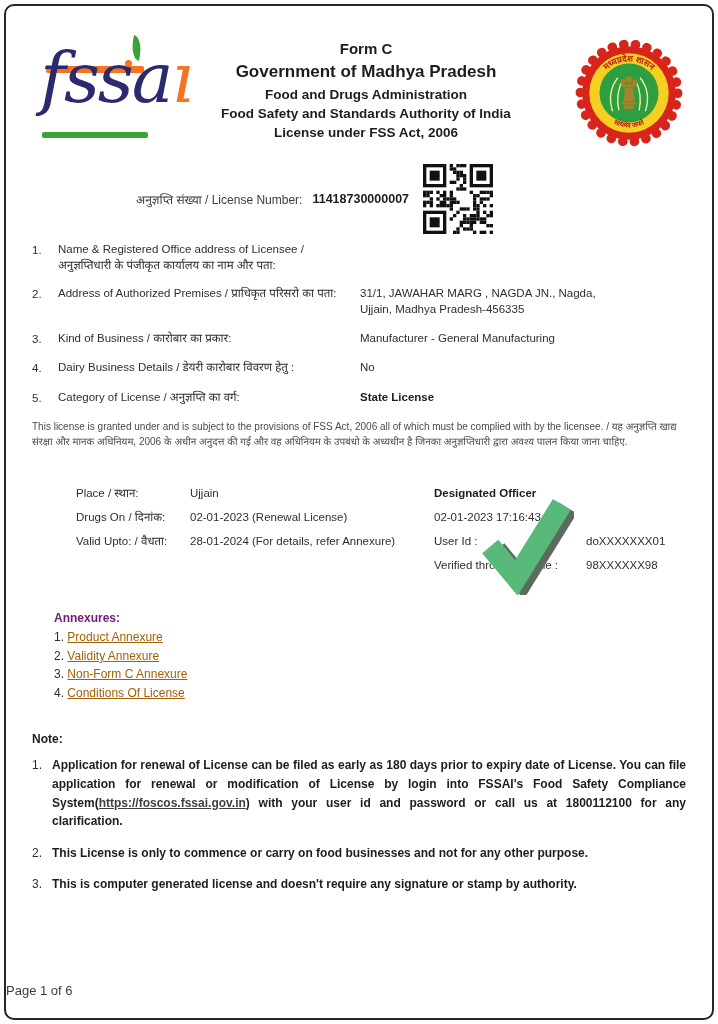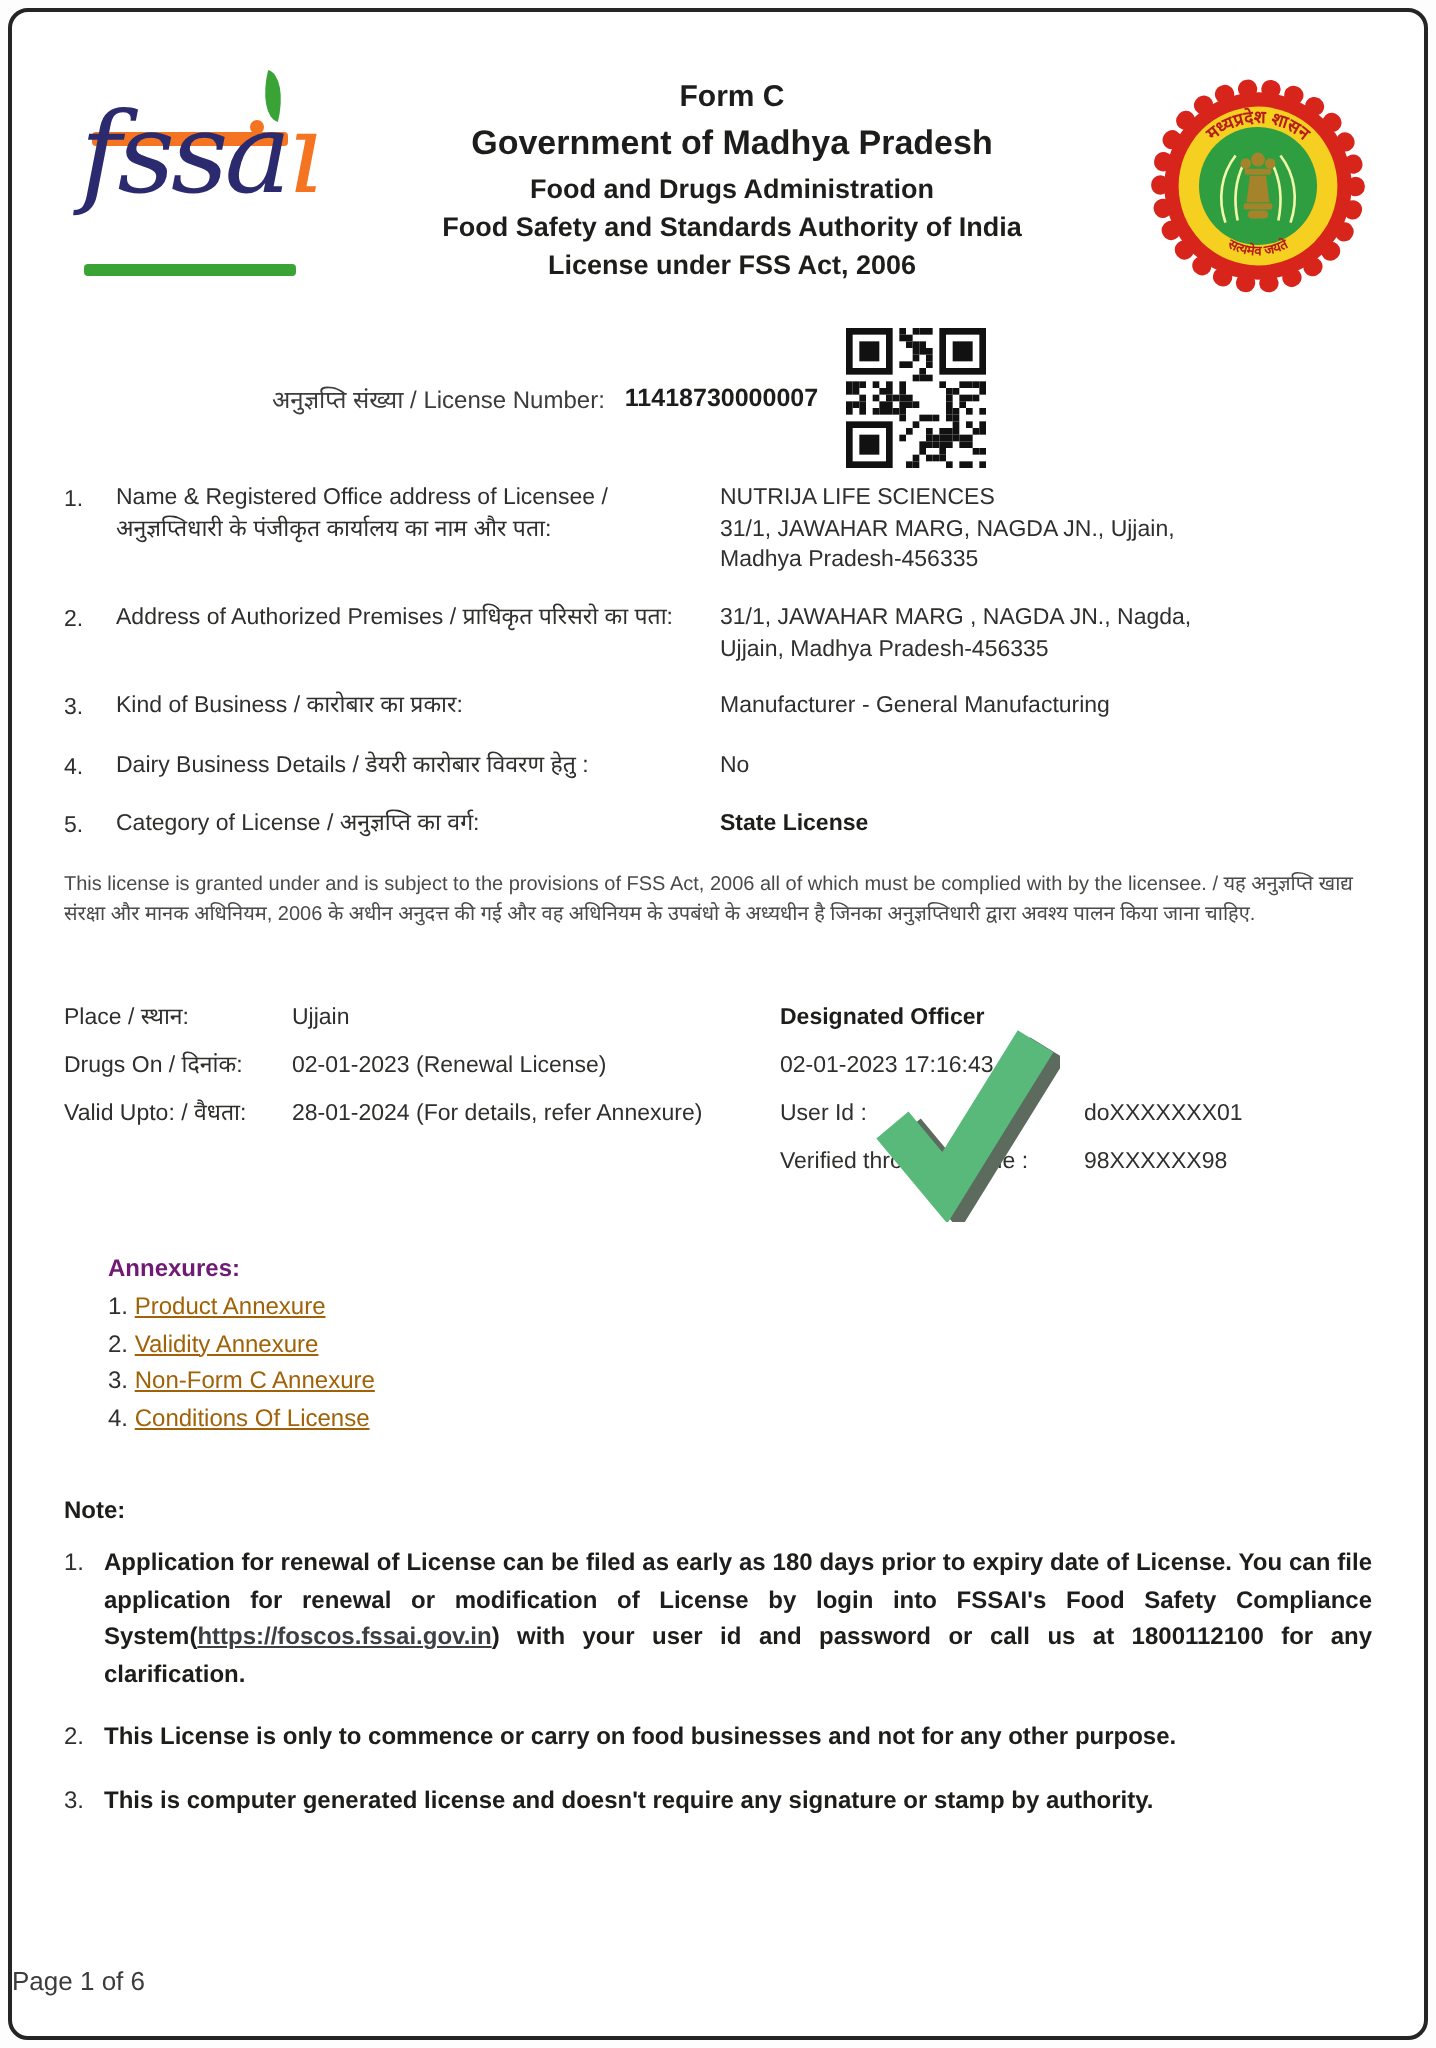--- a/index.html
+++ b/index.html
@@ -10,21 +10,21 @@
 
   
   .header { display:flex; margin-top:28px; align-items:flex-start; }
   .fssai-logo { position:relative; width:128px; height:104px; flex:none; }
   .fssai-bar-top { position:absolute; left:14px; top:32px; width:98px; height:7px;
     background:var(--fssai-orange,#f47421); border-radius:2px; }
   .fssai-bar-bottom { position:absolute; left:10px; bottom:0; width:106px; height:6px;
     background:var(--fssai-green,#3aa335); border-radius:2px; }
   .fssai-text { position:absolute; left:8px; top:-6px;
     font-family:"DejaVu Serif","Liberation Serif",serif; font-style:italic;
-    font-size:56px; line-height:100px; letter-spacing:-2px; }
+    font-size:70px; line-height:100px; letter-spacing:-2px; }
   .fssai-text .blue { color:var(--fssai-blue,#2c2a6e); }
   .fssai-text .orange { color:var(--fssai-orange,#f47421); }
   .fssai-leaf { position:absolute; right:18px; top:2px; width:11px; height:24px;
     background:var(--fssai-green,#3aa335); border-radius:0 100% 0 100%;
     transform:rotate(14deg); }
   .fssai-dot { position:absolute; right:28px; top:26px; width:7px; height:7px;
     background:var(--fssai-orange,#f47421); border-radius:50%; }
   .header-center { flex:1; text-align:center; padding-top:6px; color:#1d1d1b; }
   .h-form   { font-size:15px; font-weight:bold; margin-bottom:5px; }
   .h-gov    { font-size:17px; font-weight:bold; margin-bottom:5px; }
@@ -42,21 +42,21 @@
   .f-row { display:flex; margin-bottom:13px; font-size:11.5px; line-height:1.36; }
   .f-no { width:26px; flex:none; padding-top:1px; }
   .f-label { width:302px; flex:none; padding-right:14px; }
   .f-value { flex:1; white-space:pre-line; }
   .bold { font-weight:bold; color:#1d1d1b; }
 
   
   .disclaimer { margin-top:13px; font-size:10px; line-height:1.5; color:#4a4a48; }
 
   
-  .issue { display:flex; margin-top:32px; font-size:11.5px; }
+  .issue { display:flex; margin-top:32px; font-size:11.5px;margin-left:44px; }
   .issue-left { width:358px; flex:none; }
   .il-row { display:flex; line-height:24px; }
   .il-label { width:114px; flex:none; }
   .issue-right { flex:1; position:relative; }
   .officer-heading { font-weight:bold; color:#1d1d1b; line-height:24px; }
   .ir-row { display:flex; line-height:24px; }
   .ir-label { width:152px; flex:none; }
   .check-mark { position:absolute; left:44px; top:10px; width:96px; height:104px; }
 
   
@@ -262,23 +262,20 @@
           <rect x="3.33" y="50.00" width="16.67" height="16.67" fill="#fff"></rect>
           <rect x="6.67" y="53.33" width="10.00" height="10.00" fill="#111"></rect>
         </svg>
     </div>
   </div>
 
   <div class="fields">
     <div class="f-row">
       <span class="f-no">1.</span>
       <span class="f-label">Name &amp; Registered Office address of Licensee / अनुज्ञप्तिधारी के पंजीकृत कार्यालय का नाम और पता:</span>
-      <span class="f-value">NUTRIJA LIFE SCIENCES
-31/1, JAWAHAR MARG, NAGDA JN., Ujjain,
-Madhya Pradesh-456335</span>
     </div>
     <div class="f-row">
       <span class="f-no">2.</span>
       <span class="f-label">Address of Authorized Premises / प्राधिकृत परिसरो का पता:</span>
       <span class="f-value">31/1, JAWAHAR MARG , NAGDA JN., Nagda,
 Ujjain, Madhya Pradesh-456335</span>
     </div>
     <div class="f-row">
       <span class="f-no">3.</span>
       <span class="f-label">Kind of Business / कारोबार का प्रकार:</span>

